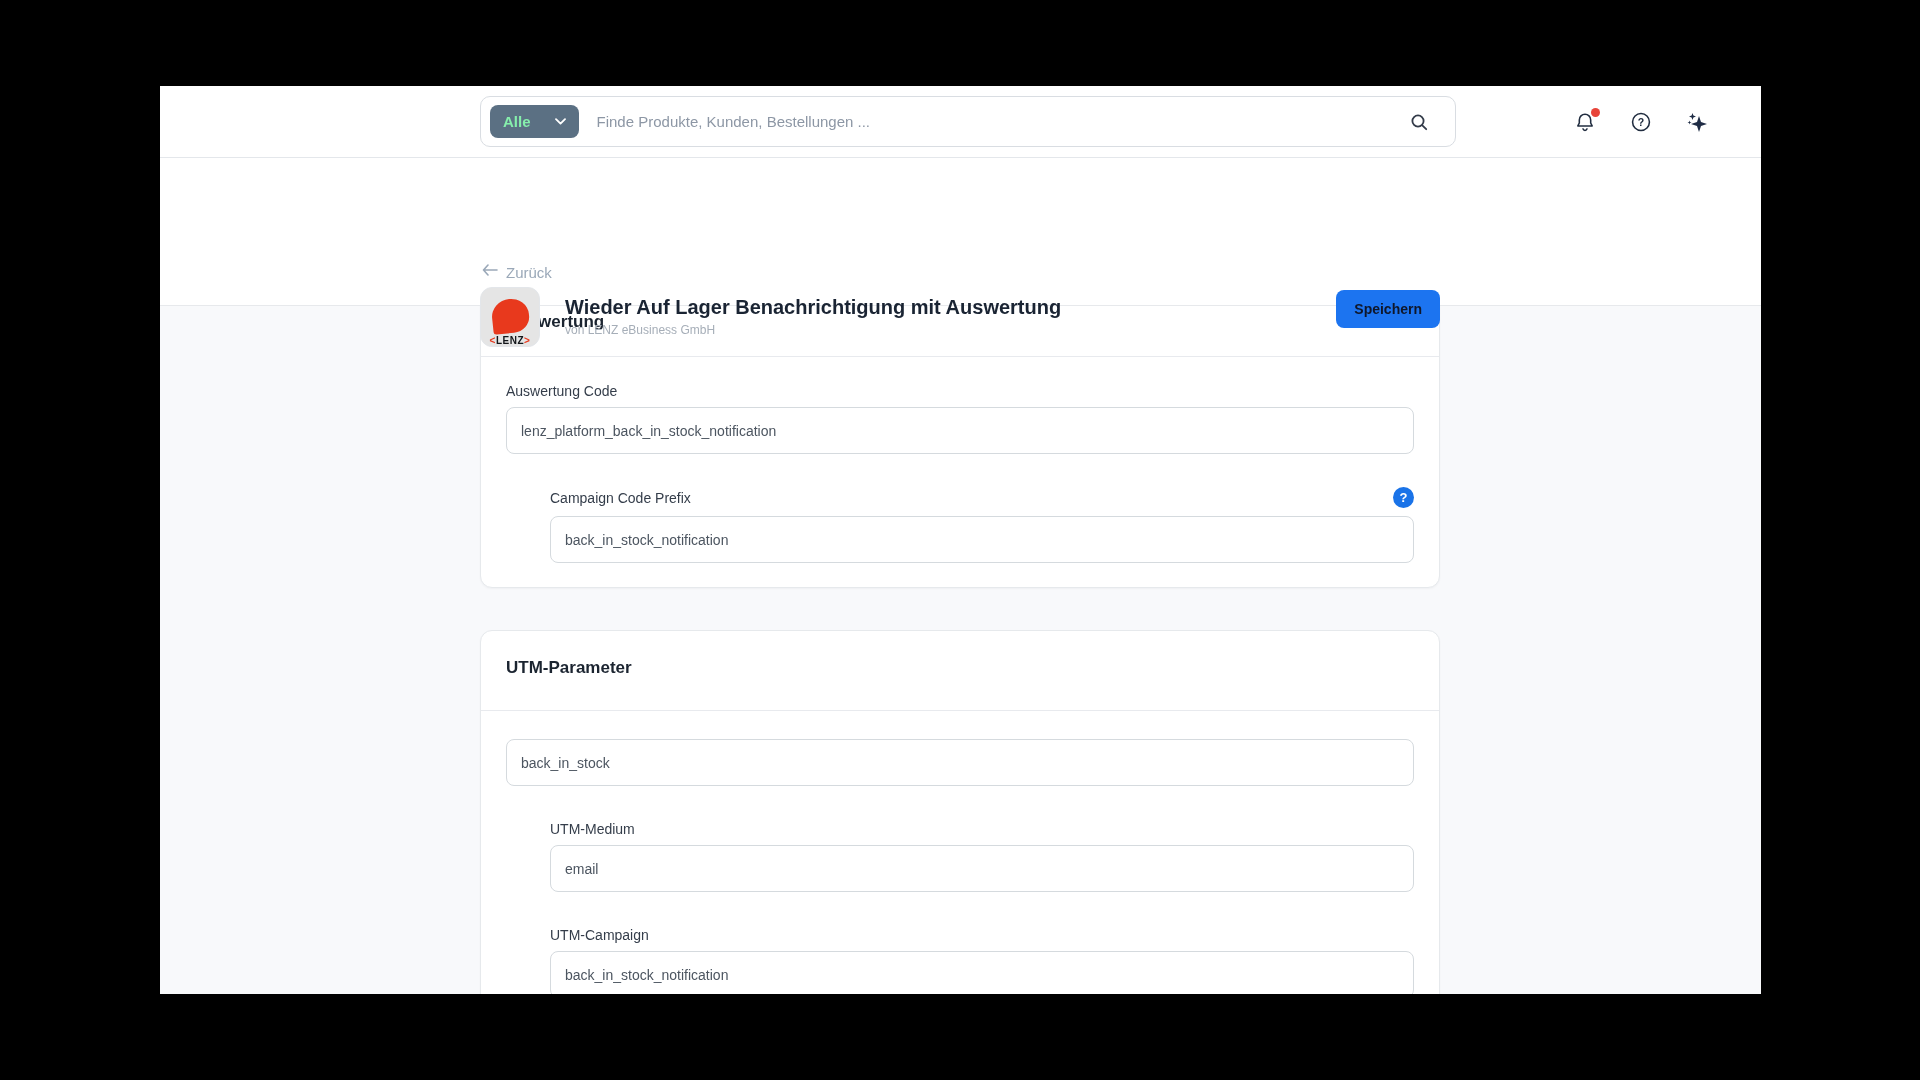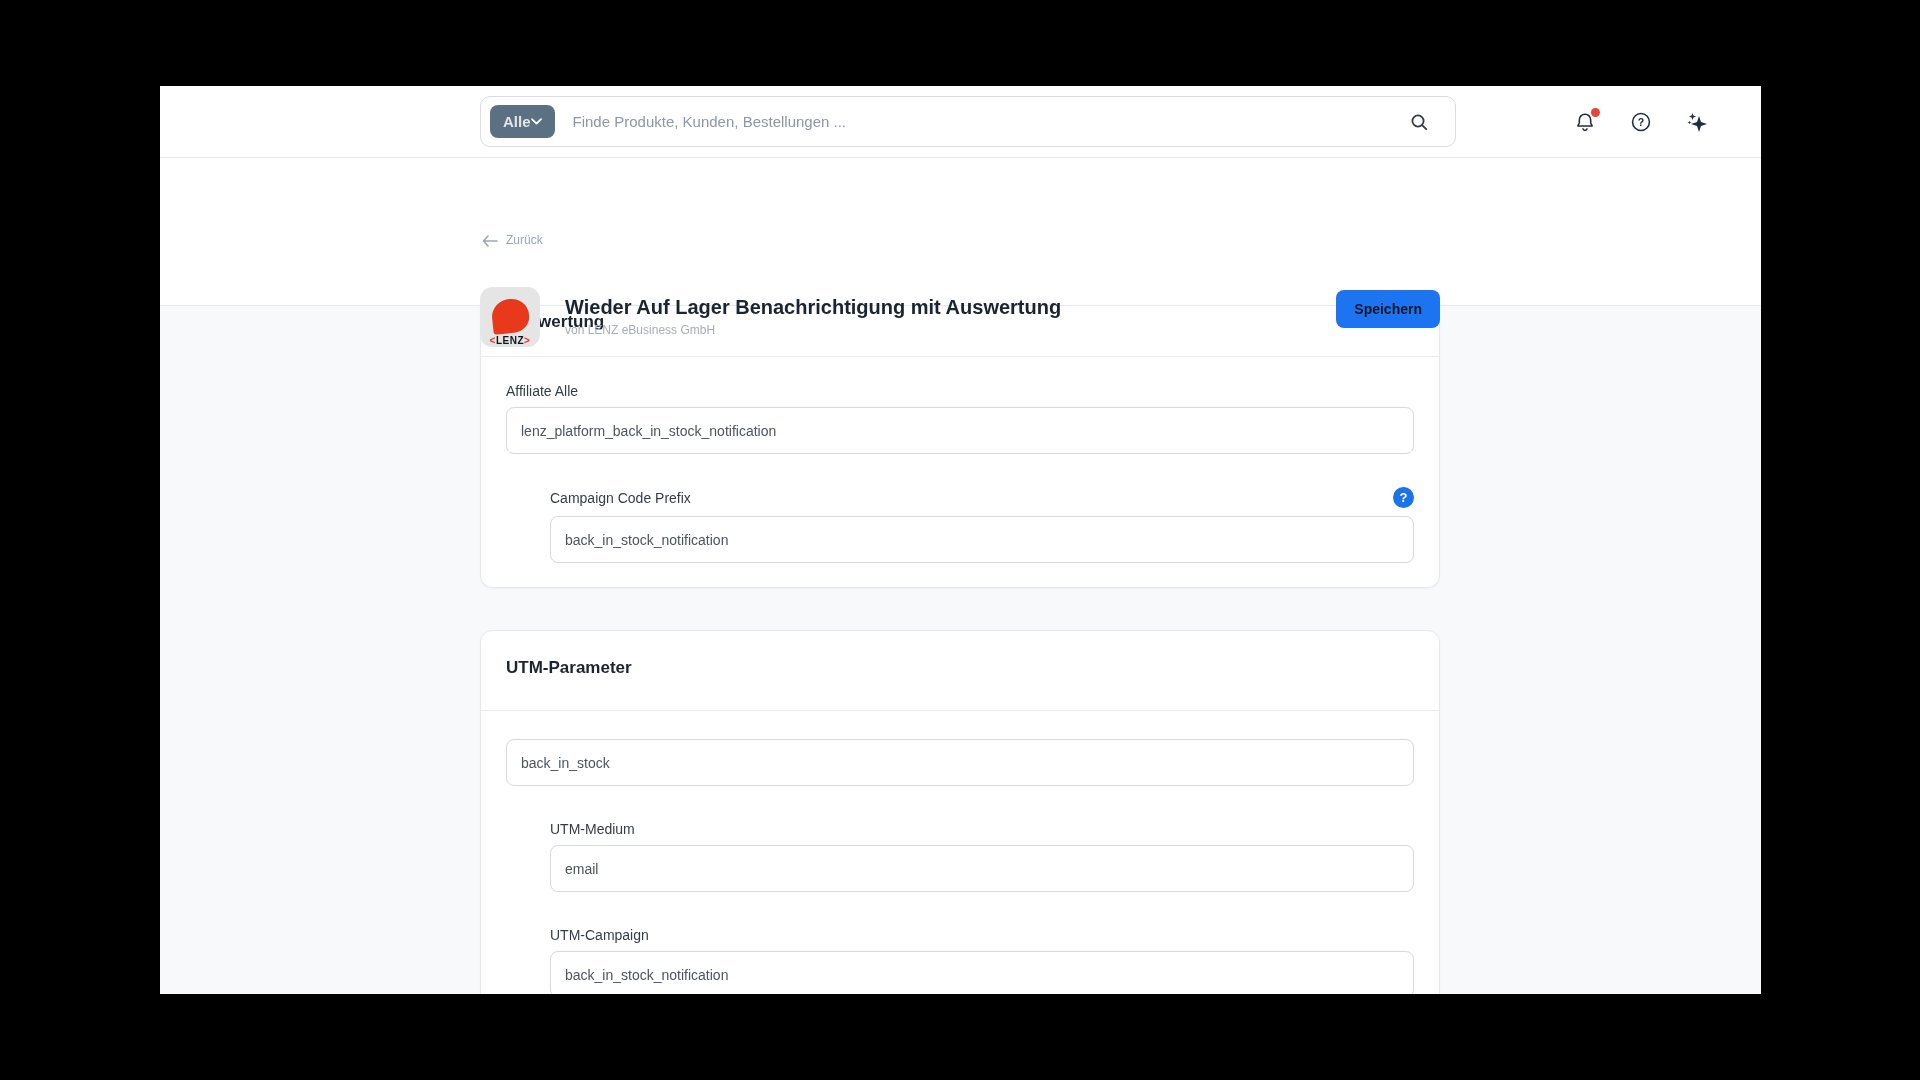--- a/index.html
+++ b/index.html
@@ -4,31 +4,31 @@
 <style>
   * { margin:0; padding:0; box-sizing:border-box; }
   html,body { width:1920px; height:1080px; background:#000; font-family:"Liberation Sans", sans-serif; }
   .stage { position:relative; width:1920px; height:1080px; background:#000; overflow:hidden; }
 
   .app-window { position:absolute; left:160px; top:86px; width:1601px; height:908px; background:#fff; overflow:hidden; }
 
   
   .topbar { position:relative; height:72px; background:#fff; border-bottom:1px solid #e4e7eb; }
   .searchbar { position:absolute; left:320px; top:10px; width:976px; height:51px; border:1px solid #d9dde2; border-radius:10px; background:#fff; display:flex; align-items:center; }
-  .filter-btn { margin-left:9px; height:33px; padding:0 13px; background:#5b7083; color:#e5e5e5; border:none; border-radius:8px; font-family:inherit; font-size:15px; font-weight:700; display:flex; align-items:center; gap:0; cursor:pointer; }
+  .filter-btn { margin-left:9px; height:33px; padding:0 13px; background:#5b7083; color:#86efac; border:none; border-radius:8px; font-family:inherit; font-size:15px; font-weight:700; display:flex; align-items:center; gap:24px; cursor:pointer; }
   .search-input { flex:1; margin-left:18px; border:none; outline:none; font-family:inherit; font-size:15px; color:#c2410c; background:transparent; }
   .search-input::placeholder { color:#8d97a5; }
   .search-glass { margin-right:26px; flex:0 0 auto; display:flex; cursor:pointer; }
   .topbar-icons { position:absolute; right:52px; top:0; height:72px; display:flex; align-items:center; gap:32px; }
   .icon-btn { position:relative; background:none; border:none; padding:0; width:24px; height:24px; display:flex; align-items:center; justify-content:center; cursor:pointer; }
   .notif-dot { position:absolute; top:-2px; right:-3px; width:9px; height:9px; border-radius:50%; background:#e8453a; }
 
   
   .page-header { position:relative; height:148px; background:#fff; border-bottom:1px solid #e7e9ec; }
-  .back-link { position:absolute; left:322px; top:75px; display:flex; align-items:flex-end; gap:8px; font-size:12px; color:#9aa8b8; text-decoration:none; cursor:pointer; }
+  .back-link { position:absolute; left:322px; top:106px; display:flex; align-items:flex-start; gap:8px; font-size:15px; color:#9aa8b8; text-decoration:none; cursor:pointer; }
   .header-row { position:absolute; left:320px; top:129px; width:960px; display:flex; align-items:flex-start; }
   .app-logo { width:60px; height:60px; background:#e5e5e5; border:1px solid #e3e6ea; border-radius:12px; display:flex; flex-direction:column; align-items:center; justify-content:flex-end; overflow:hidden; flex:0 0 auto; }
   .logo-blob { width:37px; height:34px; background:#e8391d; border-radius:52% 50% 46% 8%; transform:rotate(-6deg); margin-bottom:2px; }
   .logo-text { font-size:10px; font-weight:800; letter-spacing:0.5px; color:#13161a; white-space:nowrap; line-height:11px; }
   .logo-text .lb { color:#e8391d; }
   .title-block { margin-left:25px; padding-top:8px; flex:1; min-width:0; }
   .title-block h1 { font-size:20px; line-height:24px; font-weight:700; color:#1a2433; }
   .vendor { margin-top:4px; font-size:12px; color:#a6aeb8; }
   .save-btn { flex:0 0 auto; margin-top:3px; height:38px; padding:0 18px; min-width:103px; background:#1c74f0; color:#0f172a; border:none; border-radius:8px; font-family:inherit; font-size:14px; font-weight:700; cursor:pointer; }
 
@@ -117,21 +117,21 @@
     </section>
 
     <main class="content">
 
       <section class="card card-cut">
         <div class="card-title-wrap">
           <h2 class="card-title">Auswertung</h2>
         </div>
         <div class="card-body">
           <div class="field">
-            <label>Affiliate Alle</label>
+            <label>Auswertung Code</label>
             <input class="text-input" type="text" value="lenz_platform_back_in_stock_notification" style="">
           </div>
           <div class="field">
             <div class="label-row">
               <label>Campaign Code Prefix</label>
               <span class="help-badge">?</span>
             </div>
             <input class="text-input" type="text" value="back_in_stock_notification" style="">
           </div>
         </div>

